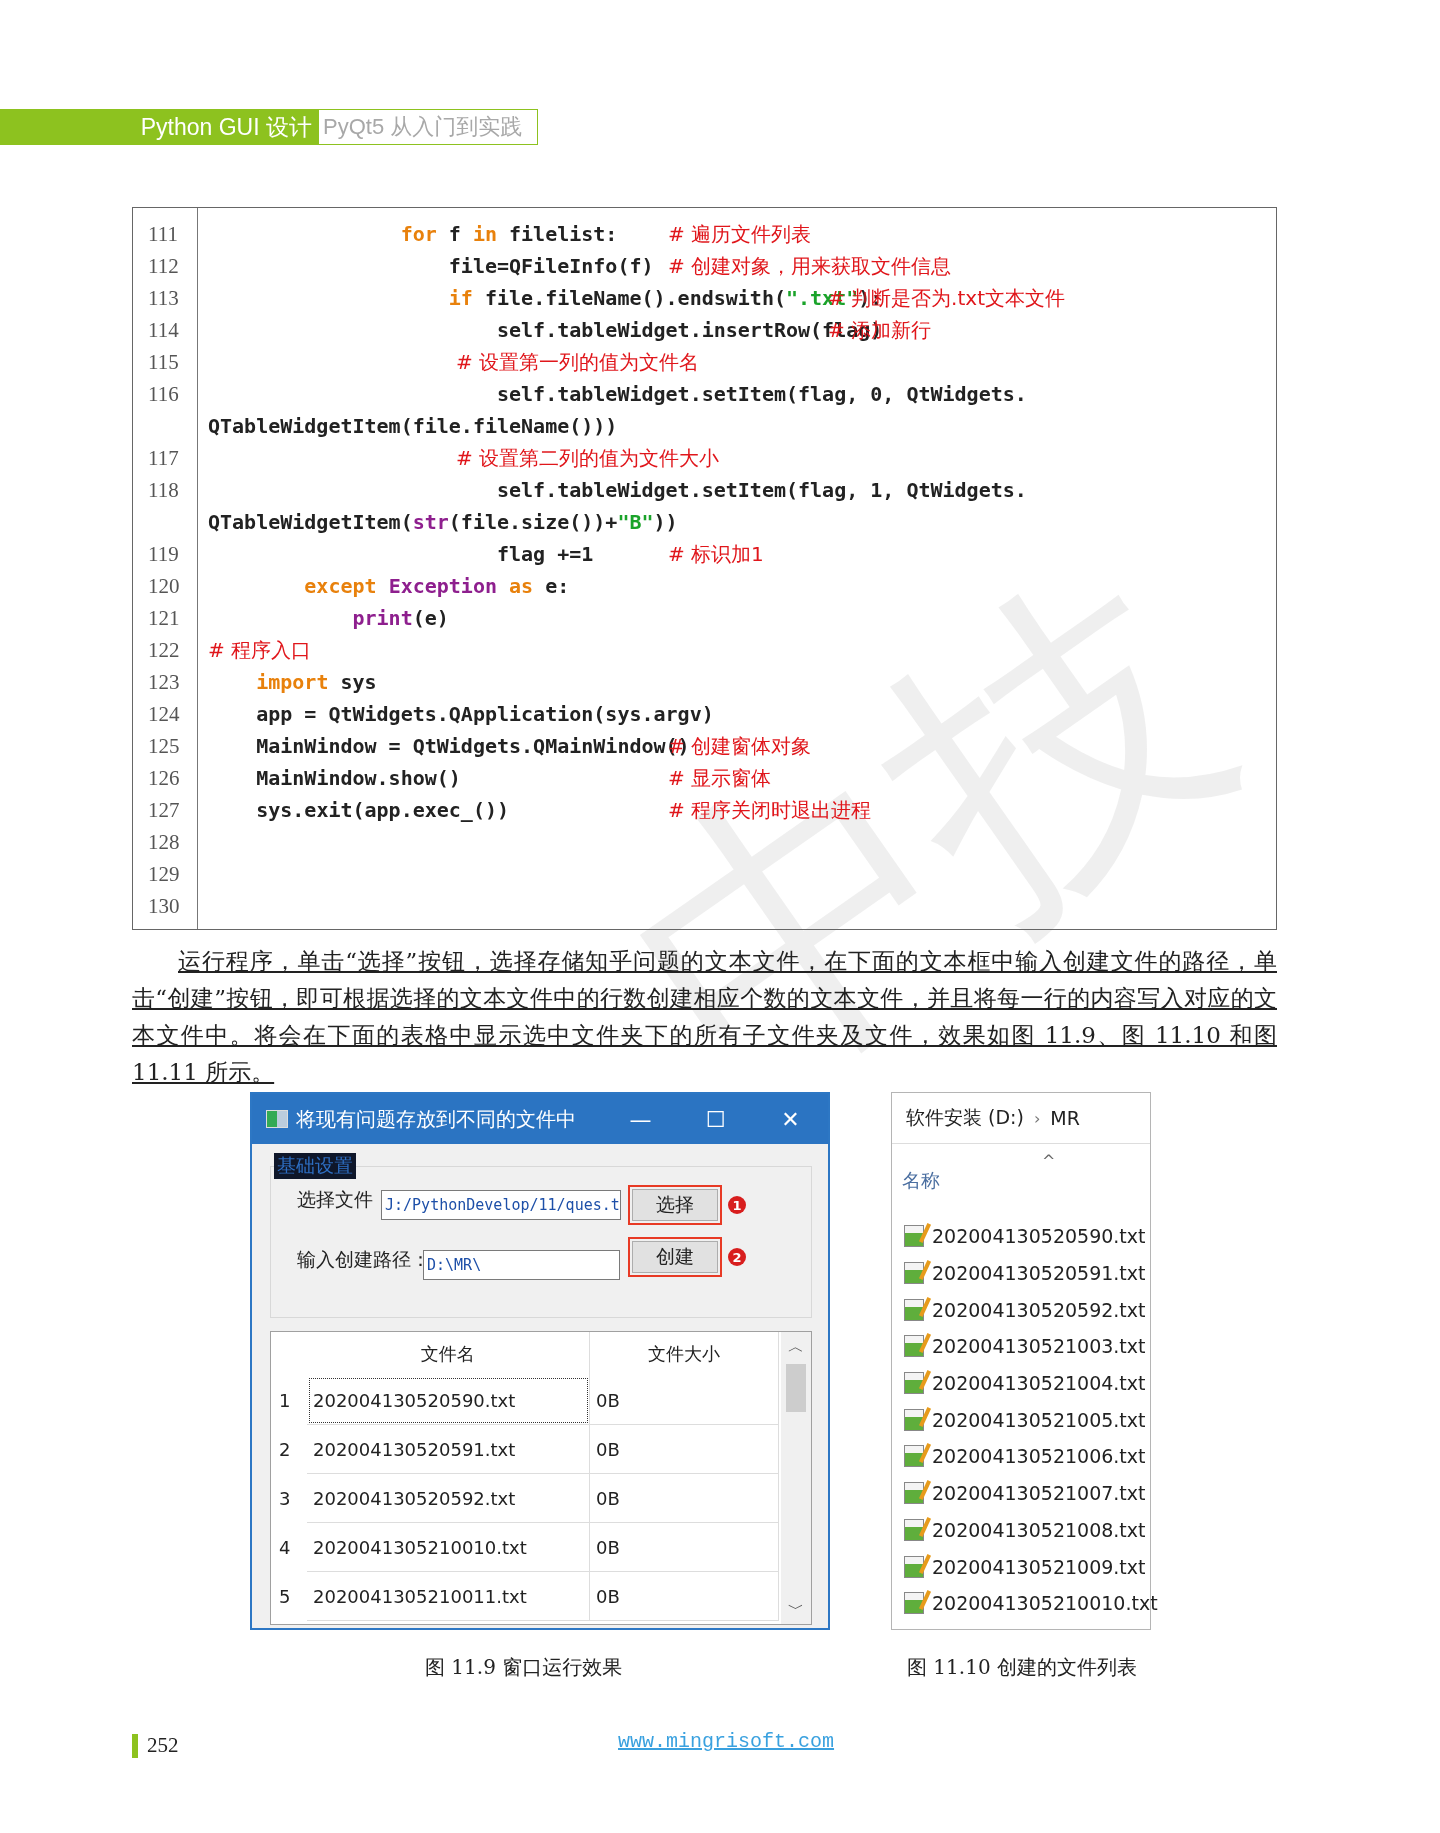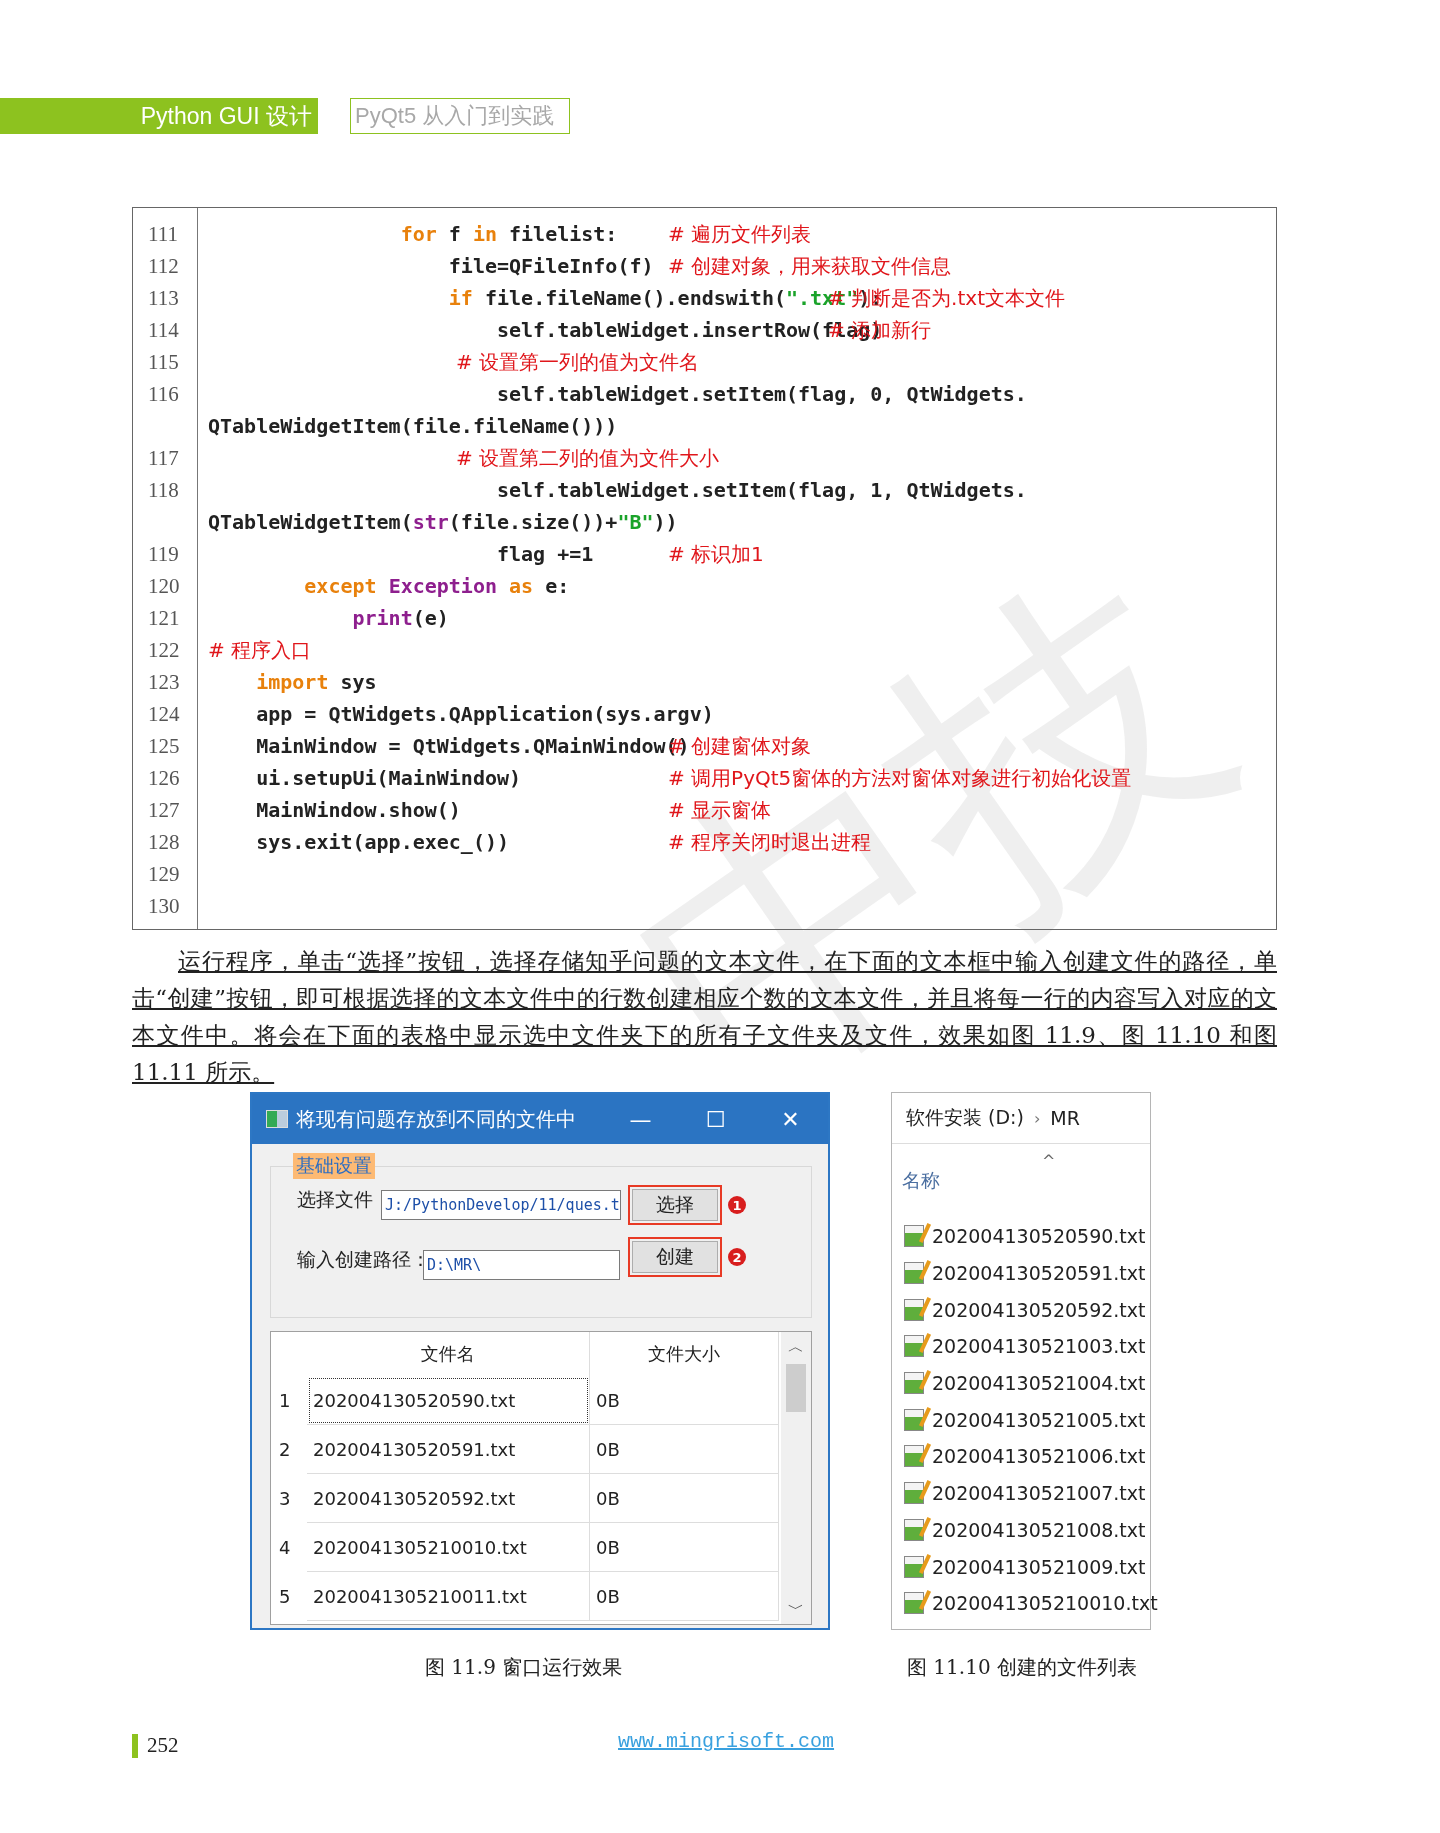--- a/index.html
+++ b/index.html
@@ -1,18 +1,18 @@
 <!DOCTYPE html>
 <html><head>
 <meta charset="utf-8">
 <style>
   html, body { margin:0; padding:0; background:#fff; }
   body { width:1440px; height:1833px; position:relative; overflow:hidden; font-family:"DejaVu Serif", serif; color:#222; }
 
-  .hdr { position:absolute; left:0; top:98px; height:52px; display:flex;gap:32px; }
+  .hdr { position:absolute; left:0; top:109px; height:52px; display:flex; }
   .hdr-green { background:#8dc21f; width:318px; height:36px; color:#fff; font-family:"Liberation Sans", sans-serif; font-size:23px; display:flex; align-items:center; justify-content:flex-end; padding-right:6px; box-sizing:border-box; }
   .hdr-white { width:220px; height:36px; border:1.5px solid #8dc21f; box-sizing:border-box; color:#a8a8a8; font-family:"Liberation Sans", sans-serif; font-size:22px; display:flex; align-items:center; padding-left:4px; }
 
   .code { position:absolute; left:132px; top:207px; width:1145px; height:723px; border:1.5px solid #666; box-sizing:border-box; display:flex; }
   .gutter { width:65px; border-right:1.5px solid #777; box-sizing:border-box; padding-top:10px; }
   .ln { height:32px; line-height:32px; font-family:"Liberation Serif", serif; font-size:21px; color:#555; padding-left:15px; }
   .src { flex:1; padding-top:10px; position:relative; }
   .row { height:32px; line-height:32px; white-space:pre; font-family:"DejaVu Sans Mono", monospace; font-size:20px; font-weight:bold; color:#222; position:relative; }
   .kw { color:#e8810c; font-weight:bold; }
   .bi { color:#8e1f8e; font-weight:bold; }
@@ -21,21 +21,21 @@
 
   .para { position:absolute; left:132px; top:943px; width:1145px; font-family:"DejaVu Serif", serif; font-size:23px; line-height:37px; color:#222; text-align:justify;text-decoration:underline; }
   .para p { margin:0; text-indent:2em; }
 
   .win { position:absolute; left:250px; top:1092px; width:580px; height:538px; border:2px solid #2d77c4; box-sizing:border-box; background:#f0f0f0; font-family:"DejaVu Sans", sans-serif; }
   .tbar { height:50px; background:#2b74c2; color:#fff; display:flex; align-items:center; font-size:20px; }
   .tbar .appicon { width:20px; height:16px; margin:0 8px 0 14px; background:linear-gradient(90deg,#3a5 0 50%,#bcd 50%); border:1px solid #ddd; }
   .tbar .title { flex:1; }
   .tbtn { width:75px; text-align:center; font-size:22px; }
   .group { position:absolute; left:18px; top:72px; width:540px; height:150px; border:1px solid #d8d8d8; }
-  .group-title { position:absolute; left:22px; top:-14px; background:#fdba74; color:#2d6ec2; font-size:19px; padding:0 3px; }
+  .group-title { position:absolute; left:3px; top:-14px; background:#0f172a; color:#2d6ec2; font-size:19px; padding:0 3px; }
   .lbl { position:absolute; font-size:19px; color:#222; }
   .inp { position:absolute; height:30px; background:#fff; border:1px solid #7a7a7a; box-sizing:border-box; font-family:"DejaVu Sans Mono", monospace; font-size:15px; color:#1d4fa8; line-height:28px; padding-left:3px; white-space:nowrap; overflow:hidden; }
   .btnwrap { position:absolute; border:2px solid #e83a25; padding:2px; box-sizing:border-box; }
   .btn { width:100%; height:100%; background:#e1e1e1; border:1px solid #adadad; box-sizing:border-box; font-size:19px; display:flex; align-items:center; justify-content:center; }
   .badge { position:absolute; width:18px; height:18px; border-radius:50%; background:#d81e1e; color:#fff; font-size:13px; font-weight:bold; display:flex; align-items:center; justify-content:center; }
   .tbl { position:absolute; left:18px; top:237px; width:540px; height:292px; border:1px solid #a0a0a0; background:#fff; overflow:hidden; }
   .thead { position:absolute; left:0; top:0; height:44px; width:508px; display:flex; }
   .thead .rh { width:36px; }
   .th { font-size:18px; display:flex; align-items:center; justify-content:center; border-right:1px solid #ddd; }
   .trow { position:absolute; left:0; width:508px; height:49px; display:flex; }
@@ -110,21 +110,20 @@
       <div class="row" style="padding-left: 10px;"><span>                        </span><span class="cm" style="left: 258px;"># 设置第二列的值为文件大小</span></div>
       <div class="row" style="padding-left: 10px;"><span>                        </span><span>self.tableWidget.setItem(flag, 1, QtWidgets.</span></div>
       <div class="row" style="padding-left: 10px;"><span></span><span>QTableWidgetItem(</span><span class="bi">str</span><span>(file.size())+</span><span class="st">"B"</span><span>))</span></div>
       <div class="row" style="padding-left: 10px;"><span>                        </span><span>flag +=1</span><span class="cm" style="left: 470px;"># 标识加1</span></div>
       <div class="row" style="padding-left: 10px;"><span>        </span><span class="kw">except</span><span> </span><span class="bi">Exception</span><span> </span><span class="kw">as</span><span> e:</span></div>
       <div class="row" style="padding-left: 10px;"><span>            </span><span class="bi">print</span><span>(e)</span></div>
       <div class="row" style="padding-left: 10px;"><span></span><span class="cm" style="position: static;"># 程序入口</span></div>
       <div class="row" style="padding-left: 10px;"><span>    </span><span class="kw">import</span><span> sys</span></div>
       <div class="row" style="padding-left: 10px;"><span>    </span><span>app = QtWidgets.QApplication(sys.argv)</span></div>
       <div class="row" style="padding-left: 10px;"><span>    </span><span>MainWindow = QtWidgets.QMainWindow()</span><span class="cm" style="left: 470px;"># 创建窗体对象</span></div>
-      <div class="row" style="padding-left: 10px;"><span>    </span><span>ui.setupUi(MainWindow)</span><span class="cm" style="left: 470px;"># 调用PyQt5窗体的方法对窗体对象进行初始化设置</span></div>
       <div class="row" style="padding-left: 10px;"><span>    </span><span>MainWindow.show()</span><span class="cm" style="left: 470px; text-align: right;"># 显示窗体</span></div>
       <div class="row" style="padding-left: 10px;"><span>    </span><span>sys.exit(app.exec_())</span><span class="cm" style="left: 470px;"># 程序关闭时退出进程</span></div>
     </div>
 </div>
 
 <div class="para">
   <p>运行程序，单击“选择”按钮，选择存储知乎问题的文本文件，在下面的文本框中输入创建文件的路径，单击“创建”按钮，即可根据选择的文本文件中的行数创建相应个数的文本文件，并且将每一行的内容写入对应的文本文件中。将会在下面的表格中显示选中文件夹下的所有子文件夹及文件，效果如图 11.9、图 11.10 和图 11.11 所示。</p>
 </div>
 
 <div class="win">

